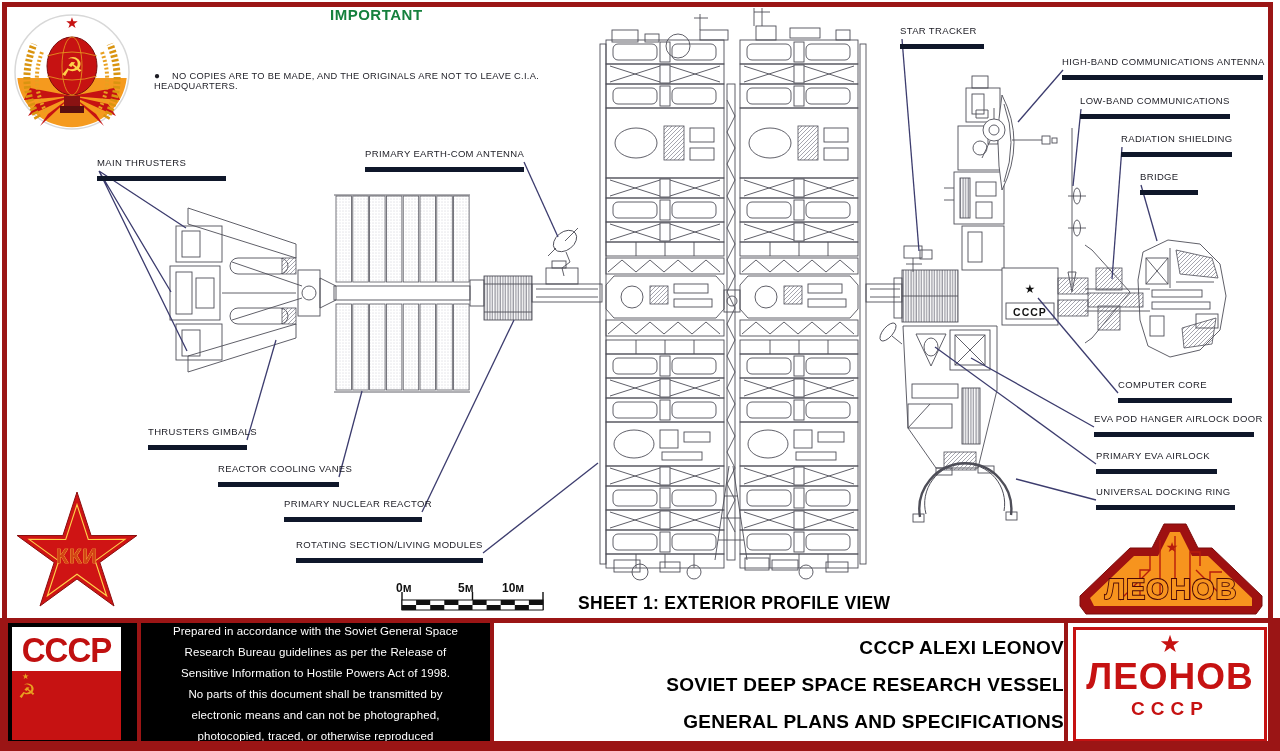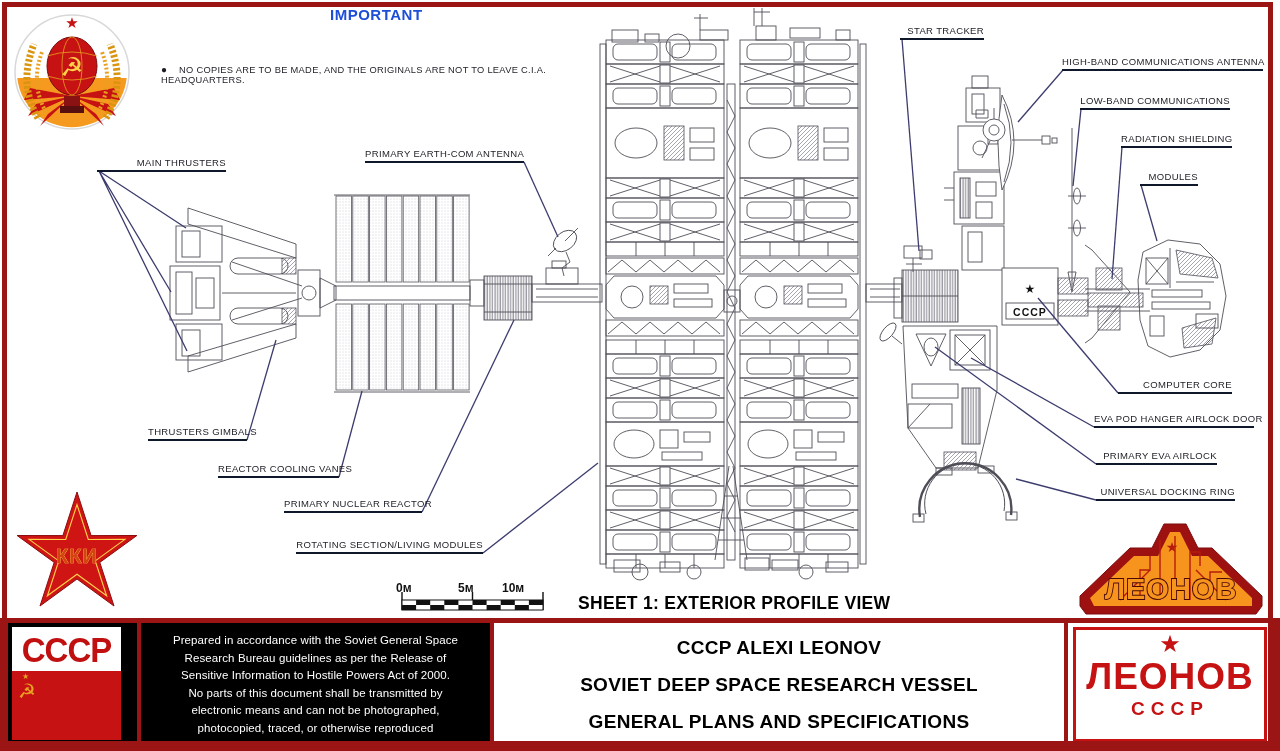--- a/index.html
+++ b/index.html
@@ -5,50 +5,50 @@
   html,body{margin:0;padding:0;background:#fff;}
   #page{position:relative;width:1280px;height:751px;background:#fff;overflow:hidden;
         font-family:"Liberation Sans",sans-serif;}
   
   .frame{position:absolute;left:2px;top:2px;width:1271px;height:744px;
          border:5px solid #9b1515;box-sizing:border-box;pointer-events:none;z-index:5;}
   
   #draw{position:absolute;left:0;top:0;z-index:1;}
   
   .lbl{position:absolute;z-index:3;font-size:9.5px;letter-spacing:.35px;color:#1c1c24;
-       text-align:right;border-bottom:2px solid #0f172a;padding-bottom:2px;white-space:nowrap;}
+       text-align:left;border-bottom:5px solid #0f172a;padding-bottom:8px;white-space:nowrap;}
   
   #important{position:absolute;left:330px;top:6px;width:120px;font-size:15px;font-weight:bold;
-             letter-spacing:.5px;color:#1d4ed8;z-index:3;}
+             letter-spacing:.5px;color:#15803d;z-index:3;}
   #warn-intro{position:absolute;left:142px;top:36px;width:460px;font-size:9.3px;color:#1c1c24;
               letter-spacing:.3px;line-height:11.5px;z-index:3;}
-  .bullet{position:absolute;left:161px;width:470px;font-size:9.3px;color:#1c1c24;
-          letter-spacing:.3px;z-index:3;}
+  .bullet{position:absolute;left:154px;width:470px;font-size:9.3px;color:#1c1c24;
+          letter-spacing:.3px;z-index:3;margin-top:6px;}
   .bullet .dot{display:inline-block;width:18px;font-size:10px;}
   
   .tick{position:absolute;top:581px;font-size:12px;font-weight:bold;color:#111;z-index:3;}
   #sheet-title{position:absolute;left:578px;top:593px;font-size:17.5px;font-weight:bold;
                color:#000;letter-spacing:.3px;z-index:3;}
   
   #band{position:absolute;left:0;top:618px;width:1280px;height:133px;background:#9b1515;z-index:4;}
   .cell{position:absolute;top:5px;height:123px;box-sizing:border-box;}
   #cell-flag{left:8px;width:129px;background:#000;}
   #cell-disc{left:141px;width:349px;background:#000;display:flex;flex-direction:column;
-             justify-content:center;}
+             justify-content:space-between;}
   #cell-title{left:494px;width:570px;background:#fff;display:flex;flex-direction:column;
               justify-content:space-around;padding:6px 0;}
   #cell-logo{left:1068px;width:204px;background:#fff;}
   #cell-flag .cccp-box{position:absolute;left:4px;top:4px;width:109px;height:42px;background:#fff;
       color:#c01010;font-weight:bold;font-size:33px;line-height:42px;text-align:center;
       transform:scaleY(1.08);transform-origin:top;letter-spacing:-1px;}
   #cell-flag .flag{position:absolute;left:4px;top:48px;width:109px;height:69px;background:#c61212;}
   #cell-flag .flag .hs{position:absolute;left:6px;top:8px;font-size:20px;color:#e8a020;}
   #cell-flag .flag .st{position:absolute;left:10px;top:1px;font-size:8px;color:#e8a020;}
   .disc-line{color:#fff;font-size:11.5px;line-height:17.5px;text-align:center;letter-spacing:.1px;}
-  .title-line{color:#000;font-size:19px;font-weight:bold;text-align:center;letter-spacing:.3px;}
+  .title-line{color:#000;font-size:19px;font-weight:bold;text-align:right;letter-spacing:.3px;}
   #cell-logo .inner{position:absolute;left:5px;top:4px;right:5px;bottom:4px;
       border:3px solid #c61212;text-align:center;}
   #cell-logo .lstar{font-size:24px;color:#c61212;line-height:28px;}
   #cell-logo .lname{font-size:37px;font-weight:bold;color:#c61212;letter-spacing:1px;line-height:38px;}
   #cell-logo .lcountry{font-size:19px;font-weight:bold;color:#c61212;letter-spacing:6px;line-height:26px;}
   
   .ln{fill:none;stroke:#4e4e58;stroke-width:.9;}
   .lnf{fill:#fff;stroke:#4e4e58;stroke-width:.9;}
   .hv{fill:url(#pvd);stroke:#4e4e58;stroke-width:.9;}
   .hd{fill:url(#pd);stroke:#4e4e58;stroke-width:.8;}
@@ -430,21 +430,21 @@
 
 <div id="important">IMPORTANT</div>
 <div class="bullet" style="top:64px"><span class="dot">●</span><span>NO COPIES ARE TO BE MADE, AND THE ORIGINALS ARE NOT TO LEAVE C.I.A. HEADQUARTERS.</span></div>
 
 <div class="lbl" style="left:97px;top:157px;width:129px">MAIN THRUSTERS</div>
 <div class="lbl" style="left:365px;top:148px;width:159px">PRIMARY EARTH-COM ANTENNA</div>
 <div class="lbl" style="left:900px;top:25px;width:84px">STAR TRACKER</div>
 <div class="lbl" style="left:1062px;top:56px;width:201px">HIGH-BAND COMMUNICATIONS ANTENNA</div>
 <div class="lbl" style="left:1080px;top:95px;width:150px">LOW-BAND COMMUNICATIONS</div>
 <div class="lbl" style="left:1121px;top:133px;width:111px">RADIATION SHIELDING</div>
-<div class="lbl" style="left:1140px;top:171px;width:58px">MODULES</div>
+<div class="lbl" style="left:1140px;top:171px;width:58px">BRIDGE</div>
 <div class="lbl" style="left:1118px;top:379px;width:114px">COMPUTER CORE</div>
 <div class="lbl" style="left:1094px;top:413px;width:160px">EVA POD HANGER AIRLOCK DOOR</div>
 <div class="lbl" style="left:1096px;top:450px;width:121px">PRIMARY EVA AIRLOCK</div>
 <div class="lbl" style="left:1096px;top:486px;width:139px">UNIVERSAL DOCKING RING</div>
 <div class="lbl" style="left:148px;top:426px;width:99px">THRUSTERS GIMBALS</div>
 <div class="lbl" style="left:218px;top:463px;width:121px">REACTOR COOLING VANES</div>
 <div class="lbl" style="left:284px;top:498px;width:138px">PRIMARY NUCLEAR REACTOR</div>
 <div class="lbl" style="left:296px;top:539px;width:187px">ROTATING SECTION/LIVING MODULES</div>
 
 <div class="tick" style="left:396px">0м</div>
@@ -457,21 +457,21 @@
   <div id="cell-flag" class="cell">
     <div class="cccp-box">CCCP</div>
     <div class="flag">
       <span class="st">★</span>
       <span class="hs">☭</span>
     </div>
   </div>
   <div id="cell-disc" class="cell">
     <div class="disc-line">Prepared in accordance with the Soviet General Space</div>
     <div class="disc-line">Research Bureau guidelines as per the Release of</div>
-    <div class="disc-line">Sensitive Information to Hostile Powers Act of 2000.</div>
+    <div class="disc-line">Sensitive Information to Hostile Powers Act of 1998.</div>
     <div class="disc-line">No parts of this document shall be transmitted by</div>
     <div class="disc-line">electronic means and can not be photographed,</div>
     <div class="disc-line">photocopied, traced, or otherwise reproduced</div>
   </div>
   <div id="cell-title" class="cell">
     <div class="title-line">CCCP ALEXI LEONOV</div>
     <div class="title-line">SOVIET DEEP SPACE RESEARCH VESSEL</div>
     <div class="title-line">GENERAL PLANS AND SPECIFICATIONS</div>
   </div>
   <div id="cell-logo" class="cell">

